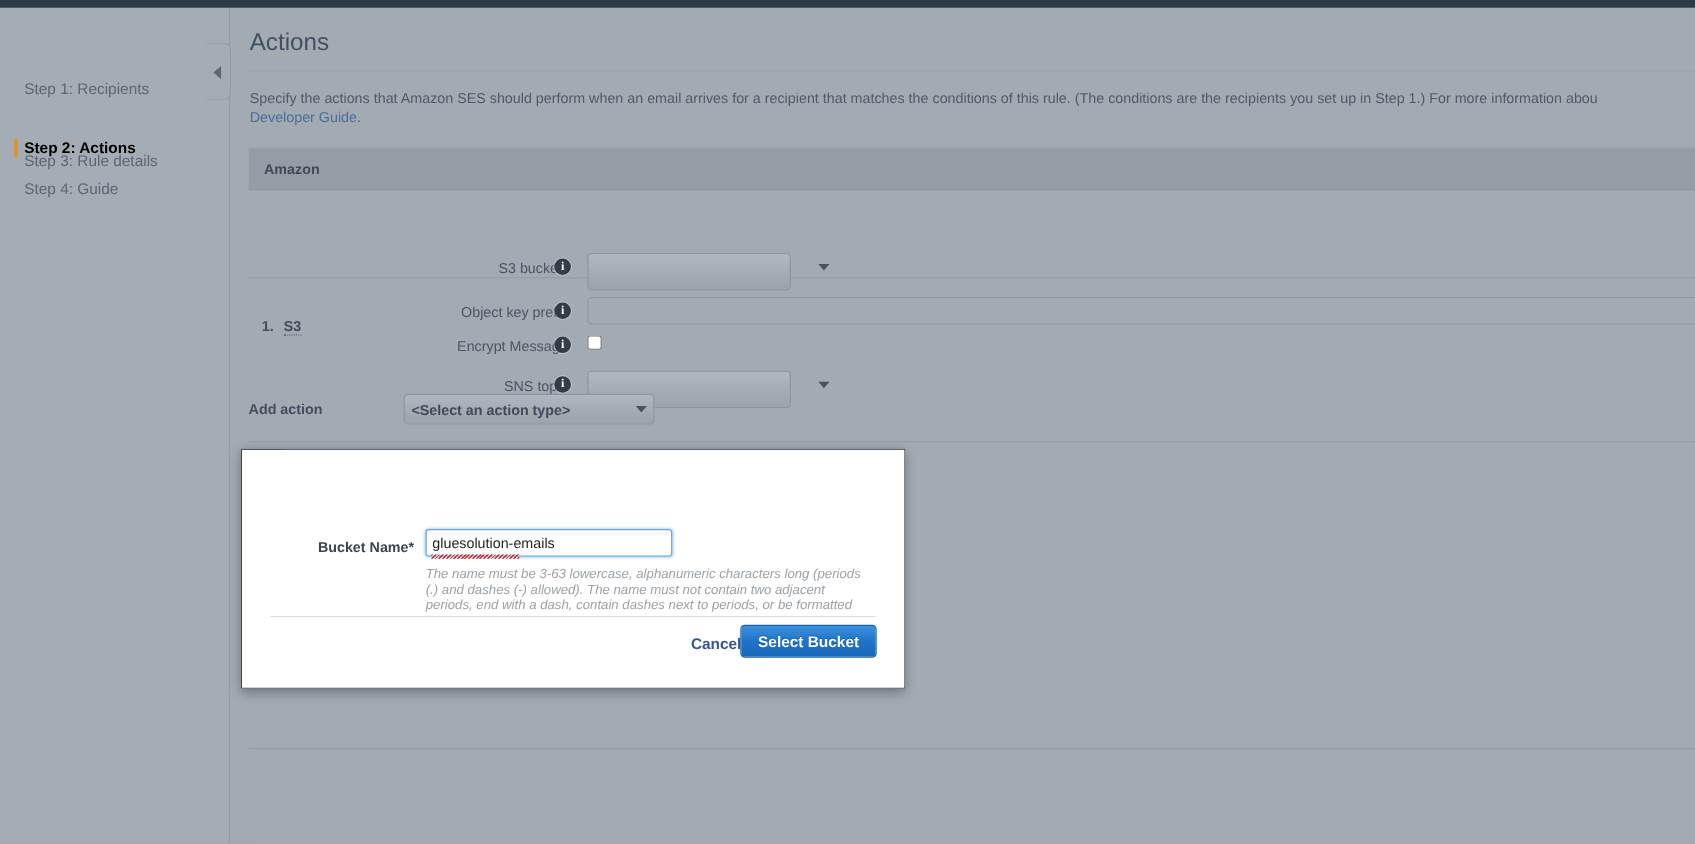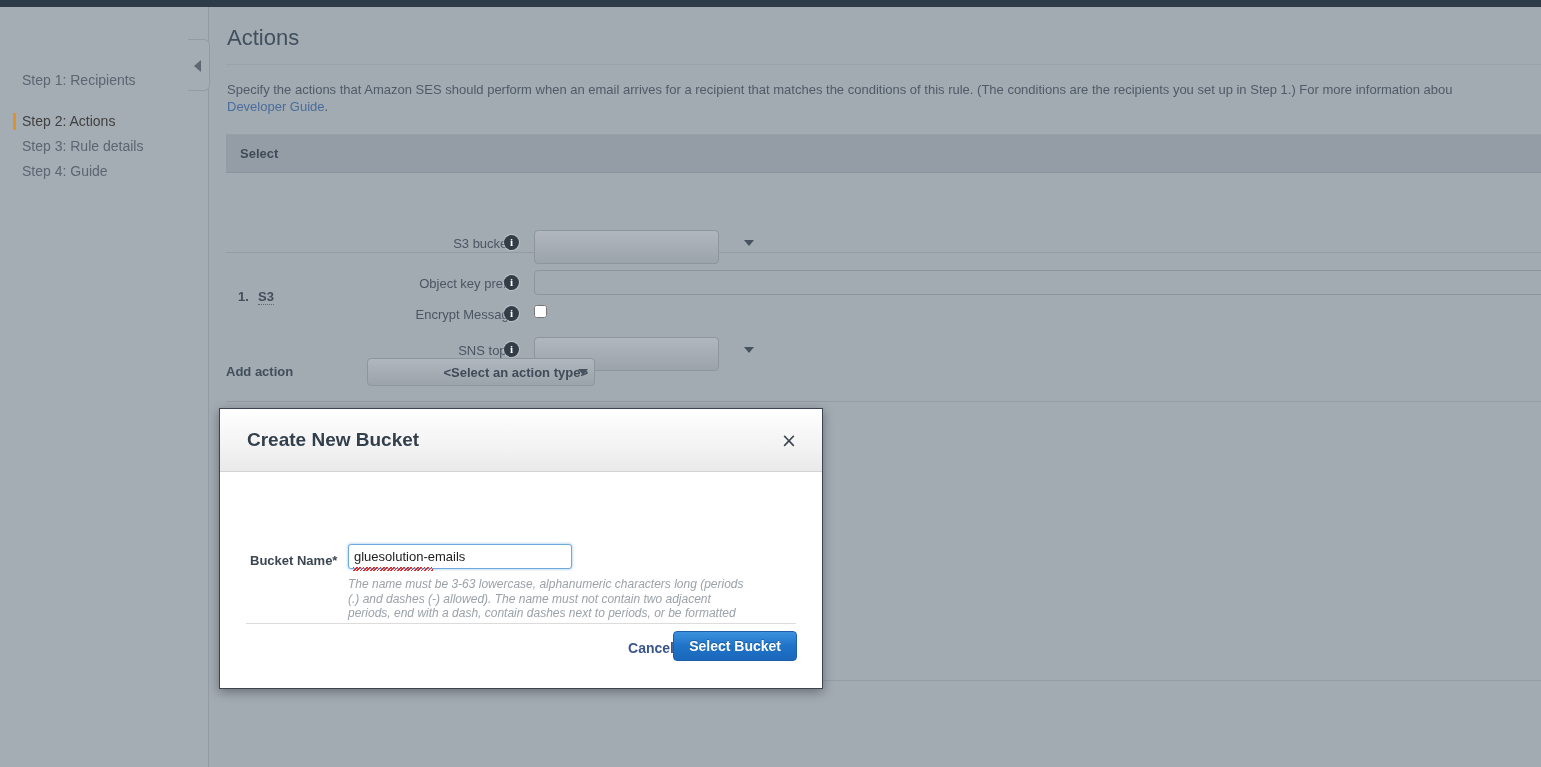--- a/index.html
+++ b/index.html
@@ -60,22 +60,23 @@
     letter-spacing: .1px;
   }
   .step {
     position: absolute;
     left: 22px;
     font-size: 14px;
     color: #5b6672;
     white-space: nowrap;
   }
   .step.current {
-    font-weight: normal;
-    color: #404040;
+    font-weight: bold;
+    color: #000000;
+    margin-top: 13px;
   }
   .step.current:before {
     content: "";
     position: absolute;
     left: -9px;
     top: 0px;
     width: 3px;
     height: 17px;
     background: #e09127;
   }
@@ -324,21 +325,20 @@
     font-size: 13px;
     font-weight: bold;
     color: #3f4b58;
     padding: 0 6px;
     border: 1px solid #8d959e;
     border-radius: 4px;
     background: linear-gradient(to bottom, #b0b7be 0%, #9ba3ab 100%);
     -webkit-appearance: none;
     appearance: none;
     cursor: pointer;
-    text-align: right;
   }
   #bottom-rule {
     position: absolute;
     top: 673px;
     left: 16px;
     width: 1330px;
     height: 1px;
     background: #949da6;
   }
 
@@ -381,20 +381,21 @@
     cursor: pointer;
     font-family: "DejaVu Sans", sans-serif;
     background: none;
     border: none;
     padding: 0;
   }
   #modal-body {
     position: relative;
     height: 151px;
     background: #fff;
+    margin-left: 39px;
   }
   #bucket-name-label {
     position: absolute;
     top: 81px;
     left: 30px;
     font-size: 13px;
     font-weight: bold;
     color: #3b4651;
   }
   #bucket-name-input {
@@ -513,21 +514,21 @@
 
     <div id="description">
       <span>Specify the actions that Amazon SES should perform when an email arrives for a recipient that matches the conditions of this rule. (The conditions are the recipients you set up in Step 1.) For more information abou</span>
       <span class="line2">
         <a class="link" href="#">Developer Guide</a><span>.</span>
       </span>
     </div>
 
     <div id="actions-panel">
       <div id="table-head">
-        <span class="th">Select</span>
+        <span class="th">Amazon</span>
       </div>
 
       <div id="action-row">
 
         <div id="row-index">1.</div>
         <div id="row-type">S3</div>
 
         <div class="field-row" id="row-s3bucket">
           <div class="label-cell">
             <span class="field-label">S3 bucket*</span>
@@ -575,24 +576,20 @@
         <option>&lt;Select an action type&gt;</option>
       </select>
       <span class="select-arrow" style="left:352px; top:22px;"></span>
     </div>
 
     <div id="bottom-rule"></div>
   </div>
 
   <div id="modal">
 
-    <div id="modal-header">
-      <h3 id="modal-title">Create New Bucket</h3>
-      <button id="modal-close">×</button>
-    </div>
 
     <div id="modal-body">
       <label id="bucket-name-label">Bucket Name*</label>
       <input id="bucket-name-input" type="text" spellcheck="false" value="gluesolution-emails" style="">
       <div id="spell-squiggle"></div>
       <div id="bucket-hint">The name must be 3-63 lowercase, alphanumeric characters long (periods (.) and dashes (-) allowed). The name must not contain two adjacent periods, end with a dash, contain dashes next to periods, or be formatted as an IP address.</div>
     </div>
 
     <div id="modal-footer">
       <div id="footer-rule"></div>

